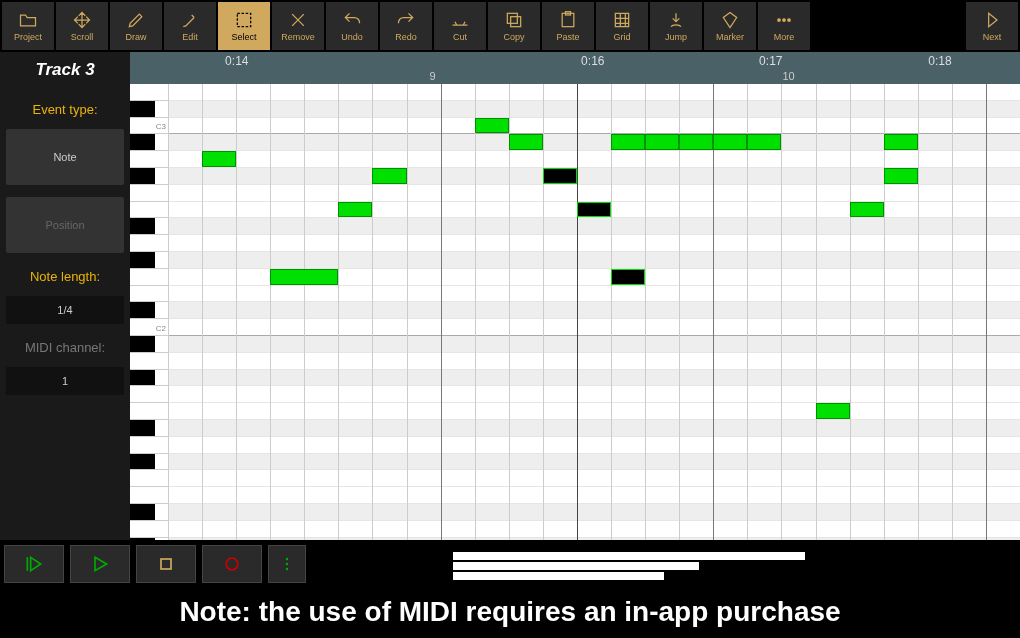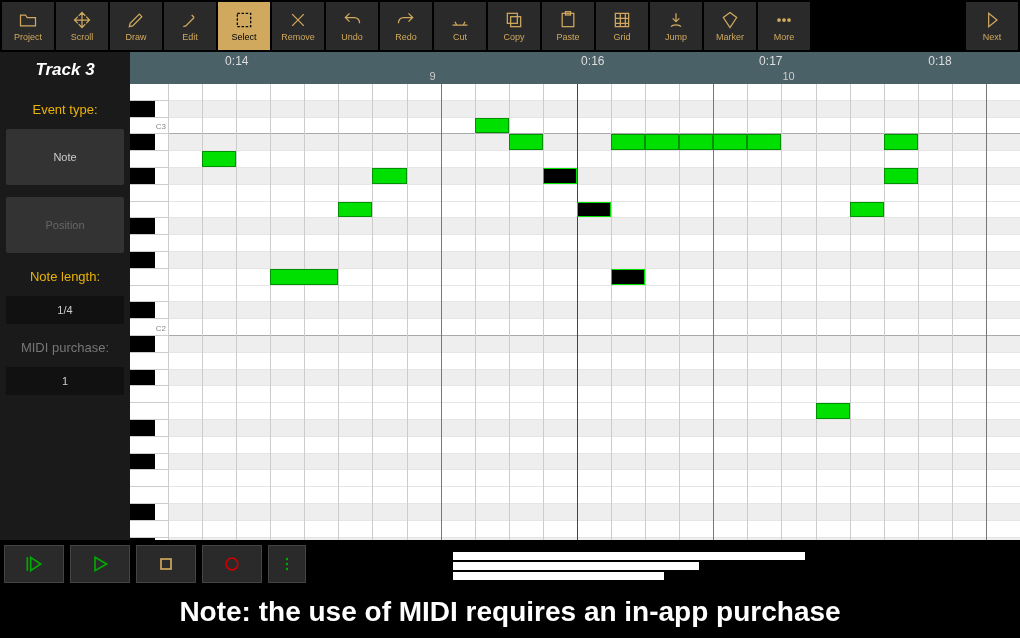--- a/index.html
+++ b/index.html
@@ -249,21 +249,21 @@
   </div>
 
 <div class="main">
   <div class="sidebar">
     <div class="side-title">Track 3</div>
     <div class="side-label">Event type:</div>
     <button class="side-btn">Note</button>
     <button class="side-btn dim">Position</button>
     <div class="side-label">Note length:</div>
     <div class="side-val">1/4</div>
-    <div class="side-label muted">MIDI purchase:</div>
+    <div class="side-label muted">MIDI channel:</div>
     <div class="side-val">1</div>
   </div>
 
   <div class="workarea">
     <div class="ruler">
       <div class="ruler-times" id="ruler-times">
           <div class="ruler-time" style="left: 12%;">0:14</div>
           <div class="ruler-time" style="left: 32%; margin-top: 32px;">0:15</div>
           <div class="ruler-time" style="left: 52%;">0:16</div>
           <div class="ruler-time" style="left: 72%;">0:17</div>

